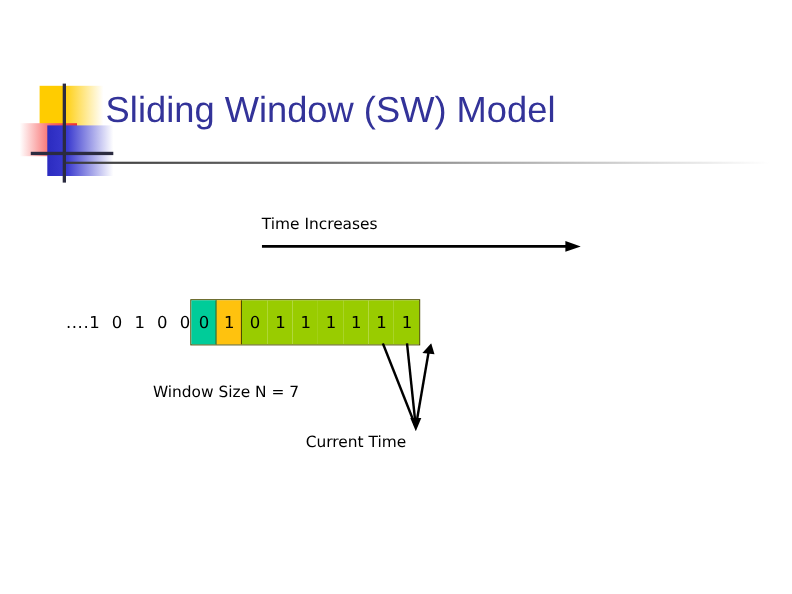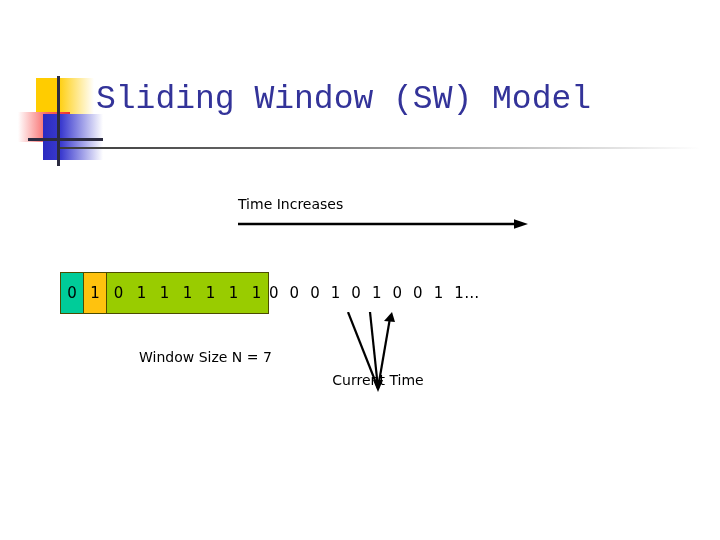--- a/index.html
+++ b/index.html
@@ -66,21 +66,21 @@
 
   
   #page-title {
     position: absolute;
     left: 96px;
     top: 78px;
     width: 600px;
     font-size: 33px;
     line-height: 44px;
     color: #333399;
-    font-family: Liberation Mono, monospace;
+    font-family: Liberation Sans, sans-serif;
     letter-spacing: 0px;
     white-space: nowrap;
   }
   #title-rule {
     position: absolute;
     left: 60px;
     top: 147px;
     width: 640px;
     height: 2px;
     background: linear-gradient(to right, #3a3a3a 0%, #6d6d6d 35%, #b9b9b9 68%, #ffffff 100%);
@@ -153,23 +153,23 @@
   #pointer-lines {
     position: absolute;
     left: 340px;
     top: 312px;
     width: 90px;
     height: 80px;
   }
   #current-time-label {
     position: absolute;
     left: 278px;
-    top: 372px;
+    top: 394px;
     width: 200px;
-    text-align: center;
+    text-align: left;
     font-size: 14px;
     color: #000000;
   }
 </style>
 </head>
 <body>
 
 <div id="slide-logo">
   <div class="sq-yellow"></div>
   <div class="sq-red"></div>
@@ -181,32 +181,32 @@
 <div id="page-title" style="color: rgb(51, 51, 153);">Sliding Window (SW) Model</div>
 <div id="title-rule"></div>
 
 <div id="time-increases-label">Time Increases</div>
 <svg id="time-arrow" viewBox="0 0 290 12" preserveAspectRatio="none">
   <line x1="0" y1="6" x2="280" y2="6" stroke="#000000" stroke-width="2.4"></line>
   <polygon points="290,6 276,1.2 276,10.8" fill="#000000"></polygon>
 </svg>
 
 <div id="bitstream">
+  <span class="lead">....1  0  1  0  0</span>
   <span class="win-box" style="border-color: rgb(76, 76, 0);">
     <span class="cell c-teal" style="background: rgb(0, 204, 153);">0</span>
     <span class="cell c-amber" style="background: rgb(255, 194, 14);">1</span>
     <span class="cell c-green" style="background: rgb(153, 204, 0);">0</span>
     <span class="cell c-green" style="background: rgb(153, 204, 0);">1</span>
     <span class="cell c-green" style="background: rgb(153, 204, 0);">1</span>
     <span class="cell c-green" style="background: rgb(153, 204, 0);">1</span>
     <span class="cell c-green" style="background: rgb(153, 204, 0);">1</span>
     <span class="cell c-green" style="background: rgb(153, 204, 0);">1</span>
     <span class="cell c-green" style="background: rgb(153, 204, 0);">1</span>
   </span>
-  <span class="tail">0  0  0  1  0  1  0  0  1  1…</span>
 </div>
 
 <div id="window-size-label">Window Size N = 7</div>
 
 <svg id="pointer-lines" viewBox="0 0 90 80">
   <line x1="38" y1="76" x2="8" y2="0" stroke="#000000" stroke-width="2.2"></line>
   <line x1="38" y1="76" x2="30" y2="0" stroke="#000000" stroke-width="2.2"></line>
   <line x1="38" y1="76" x2="50" y2="6" stroke="#000000" stroke-width="2.2"></line>
   <polygon points="52,0 44,9 55,10" fill="#000000"></polygon>
   <polygon points="38,80 33,68 43,68" fill="#000000"></polygon>

